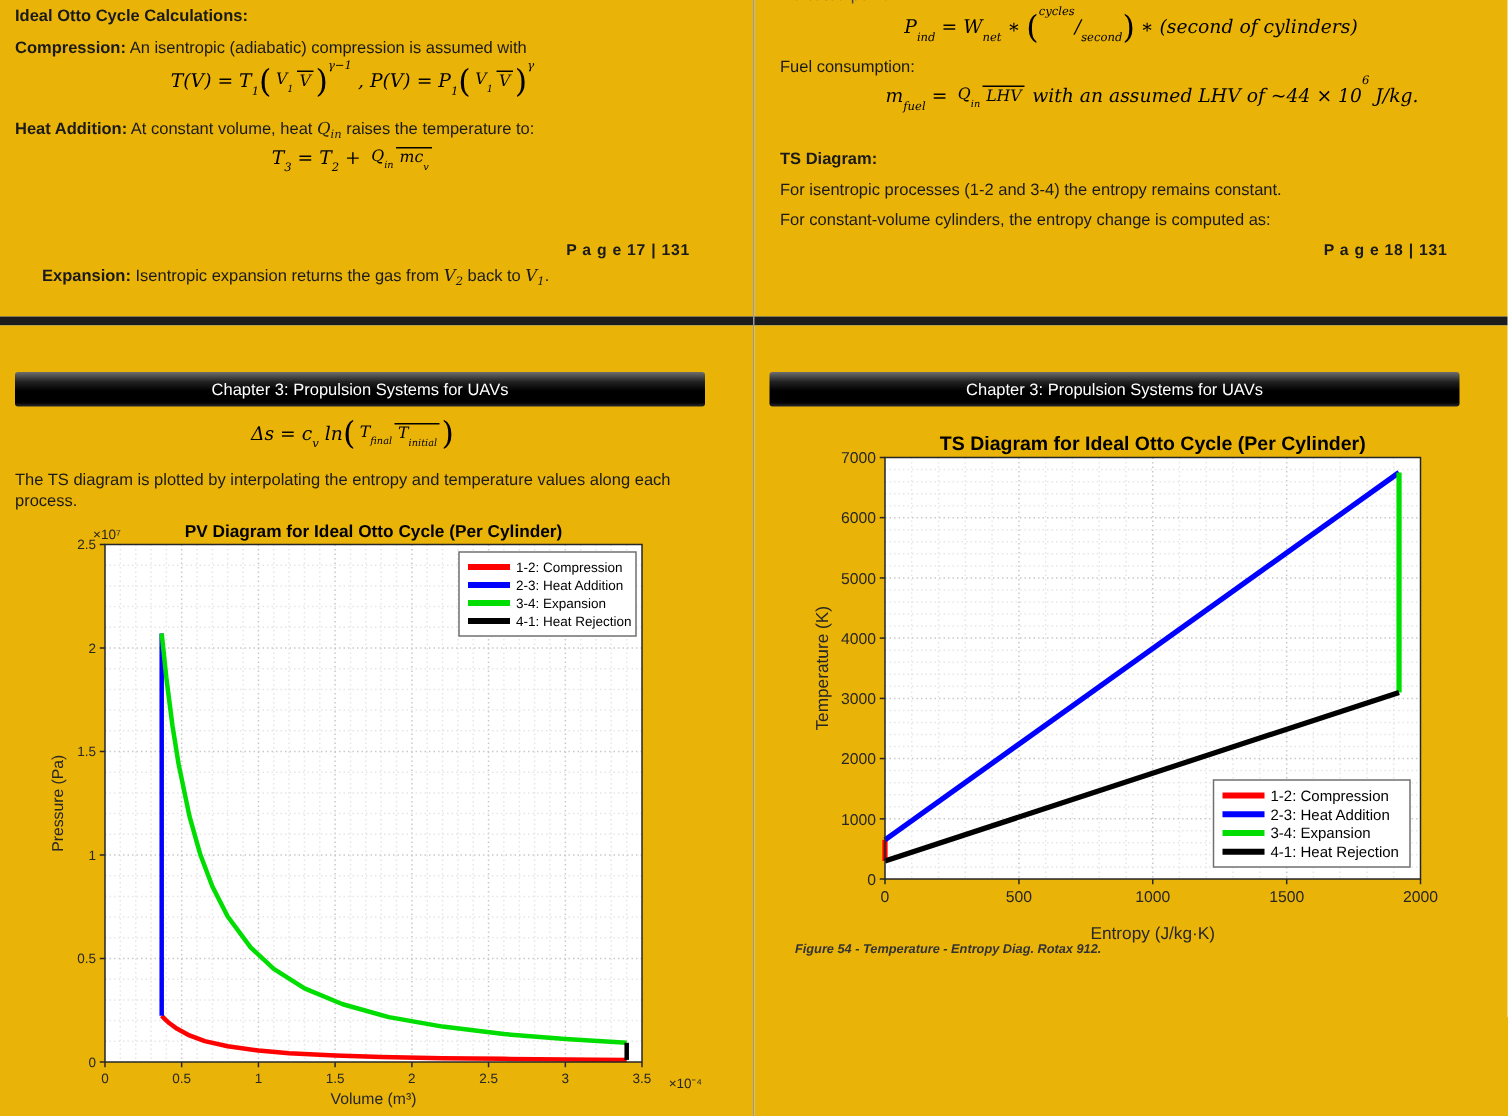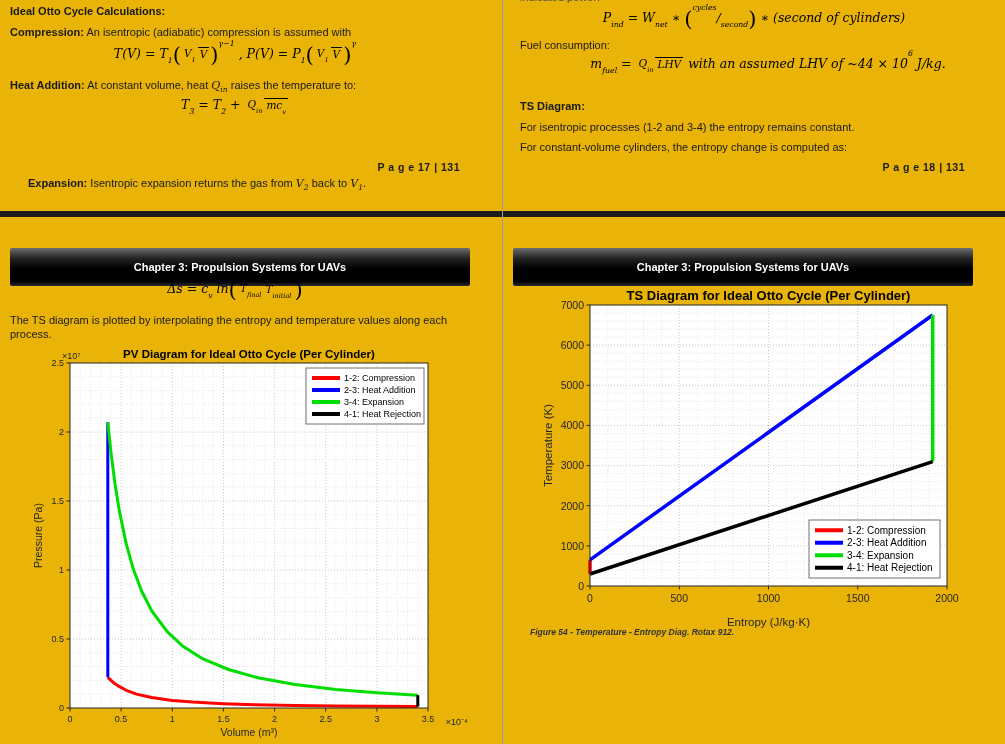--- a/index.html
+++ b/index.html
@@ -21,23 +21,23 @@
   .seg-m sub, .msub{font-family:"DejaVu Serif",serif;font-style:italic;font-size:70%;}
   .formula{font-family:"DejaVu Serif",serif;font-style:italic;font-size:12.5px;color:#000;
            display:block;text-align:center;}
   .formula sub{font-size:62%;position:relative;top:0.25em;line-height:0;font-style:italic;}
   .formula sup{font-size:62%;position:relative;top:-0.9em;line-height:0;}
   .frac{display:inline-flex;flex-direction:row;vertical-align:middle;text-align:center;
         font-size:84%;line-height:1.15;margin:0 1px;position:relative;top:-0.1em;}
   .fnum{display:block;padding:0 2px;}
   .fden{display:block;border-top:1px solid #000;padding:0 2px;}
   .bigp{font-style:normal;font-size:170%;vertical-align:middle;line-height:0.8;font-weight:400;}
-  .banner{position:absolute;left:10px;width:460px;height:38px;border-radius:2px;
+  .banner{position:absolute;left:10px;width:460px;height:23px;border-radius:2px;
           background:linear-gradient(180deg,#6e6e6e 0%,#222 28%,#000 55%,#000 88%,#2a2a2a 100%);
-          color:#fff;font-weight:bold;font-size:11px;display:flex;align-items:center;justify-content:center;}
+          color:#fff;font-weight:normal;font-size:11px;display:flex;align-items:center;justify-content:center;}
   .clipbox{position:absolute;left:17px;top:0;height:4px;overflow:hidden;width:200px;}
   .clipbox span{display:block;margin-top:-9px;font-size:11px;color:#4a4a4a;}
   .caption{font-family:"Liberation Sans",sans-serif;font-style:italic;font-weight:bold;
            font-size:8.5px;color:#333;}
   svg{display:block;}
 </style>
 </head>
 <body>
 
 <div class="quad" id="q1">

